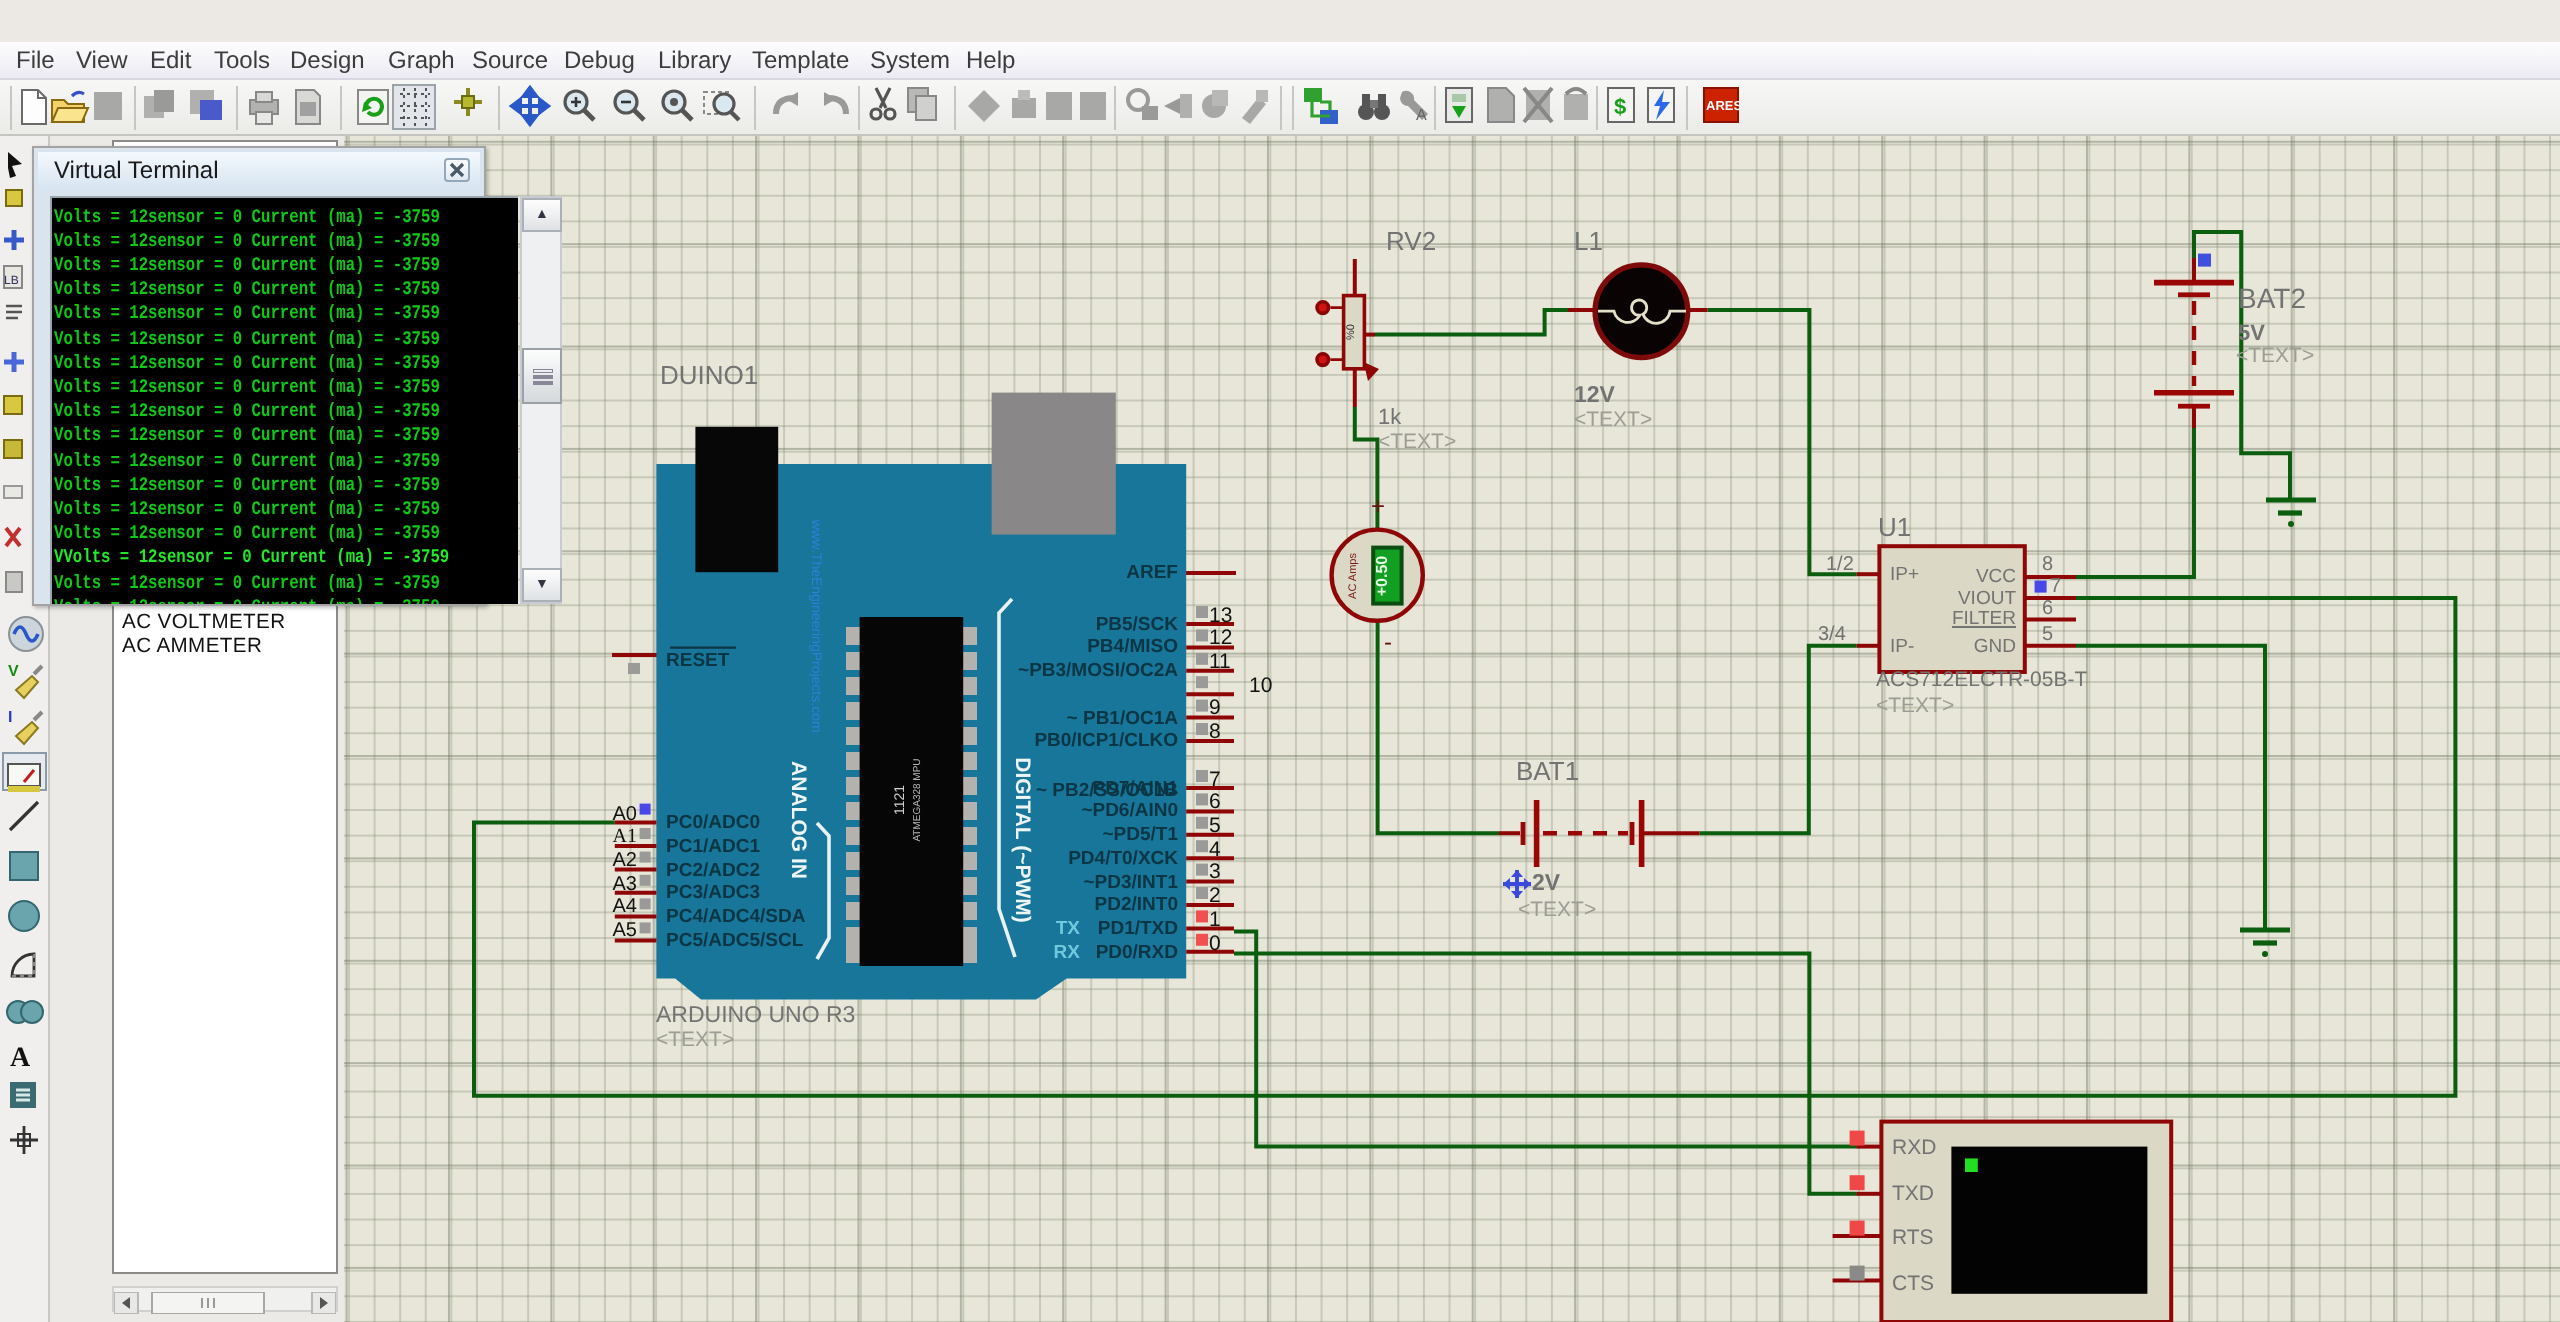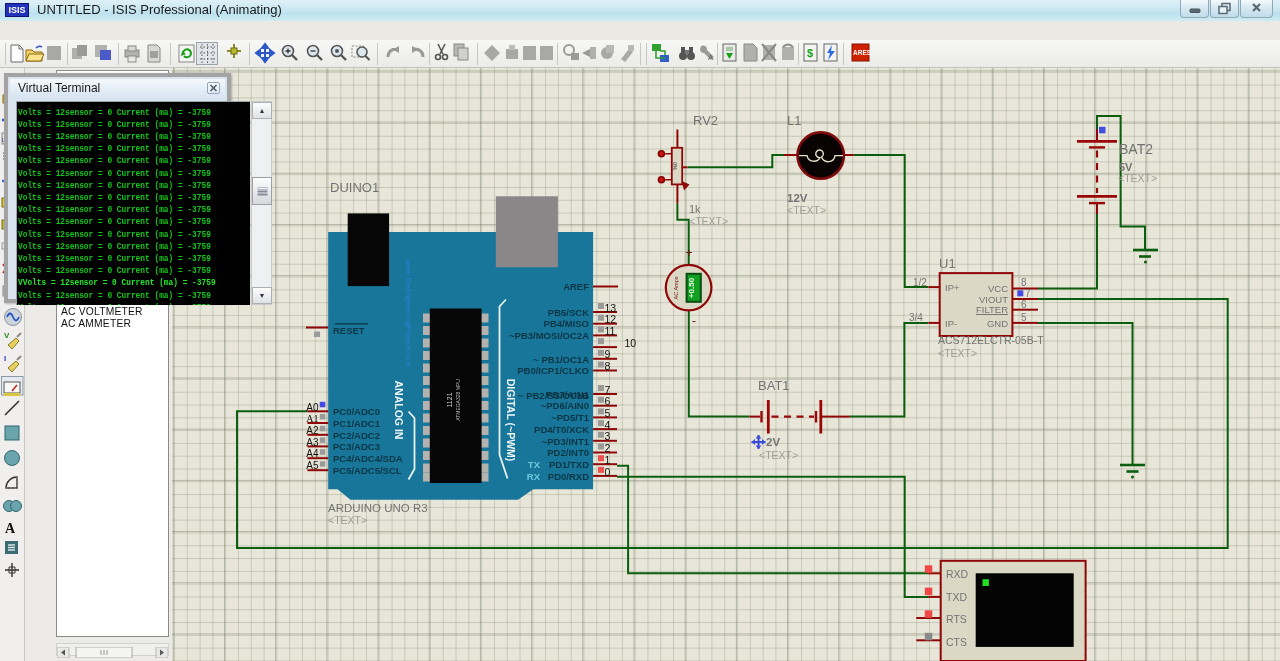--- a/index.html
+++ b/index.html
@@ -57,22 +57,22 @@
 
 
 .slbl { position:absolute; font-size:12px; color:#737373; white-space:nowrap; }
 .gray { color:#9d9d95; }
 .arp { position:absolute; right:691px; font-size:9.5px; color:#0c3644; white-space:nowrap; font-weight:bold;}
 .alp { position:absolute; left:333px; font-size:9.5px; color:#0c3644; white-space:nowrap; font-weight:bold;}
 .anp { position:absolute; right:961.5px; font-size:10px; color:#111; white-space:nowrap; }
 .pnum { position:absolute; left:604.5px; font-size:10.5px; color:#111; white-space:nowrap; }
 
 
-#vterm { position:absolute; left:4px; top:73px; width:227px; height:230px;
-  background:#d9e4ef; border:4px solid #a3a3a3;
+#vterm { position:absolute; left:16px; top:73px; width:227px; height:230px;
+  background:#d9e4ef; border:1px solid #a3a3a3;
   box-shadow:1px 1px 2px rgba(0,0,0,0.25); }
 #vtitle { position:absolute; left:2px; top:2px; right:2px; height:19px;
   background:linear-gradient(180deg,#f4f9fd,#d6e4f1); font-size:12px; color:#1a1a1a;
   line-height:19px; padding-left:8px; }
 #vclose { position:absolute; right:7px; top:5px; width:13px; height:12px;
   background:linear-gradient(180deg,#fbfdfe,#dfe9f2); border:1px solid #93a7b8;
   border-radius:2px; font-size:8px; line-height:11px; text-align:center; color:#445; }
 #vscreen { position:absolute; left:8px; top:24px; width:234px; height:204px; background:#000; overflow:hidden; border-left:1px solid #9aa4ac; border-top:1px solid #9aa4ac;}
 #vscreen div { position:absolute; left:1px; font-family:"Liberation Mono", monospace;
   font-size:8px; white-space:pre; color:#10c818; transform-origin:0 0; transform:scale(0.98,1.2); font-weight:bold; }
@@ -81,37 +81,35 @@
 .sbbtn { position:absolute; left:0px; width:20px; height:17px;
   background:linear-gradient(180deg,#fdfdfd,#dfe2e5); border:1px solid #aab0b6;
   text-align:center; font-size:7px; color:#334; line-height:16px;}
 #vthumb { position:absolute; left:0px; top:75px; width:20px; height:28px;
   background:linear-gradient(180deg,#fdfdfd,#d4d8dc); border:1px solid #9aa0a8; }
 #vthumb:after { content:""; position:absolute; left:5px; top:10px; width:9px; height:1px; box-shadow:0 0 0 0.5px #889, 0 3px 0 0.5px #889, 0 6px 0 0.5px #889; }
 </style>
 </head>
 <body>
 <div id="app">
-  <div id="titlebar">
-    <div class="appicon">ISIS</div>
-    <div class="title">UNTITLED - ISIS Professional (Animating)</div>
-    <div id="winbtns">
-      <div class="wbtn"><svg width="27" height="16">
-            <rect x="9" y="9" width="10" height="3.5" rx="1" fill="#5a6a74" stroke="#44535c"></rect>
-          </svg></div>
-      <div class="wbtn"><svg width="27" height="16">
-            <rect x="11" y="3.5" width="8" height="7" fill="none" stroke="#5a6a74" stroke-width="1.5"></rect>
-            <rect x="8" y="6.5" width="8" height="7" fill="#e8f2f8" stroke="#5a6a74" stroke-width="1.5"></rect>
-          </svg></div>
-      <div class="wbtn" style="width:33px"><svg width="31" height="16">
-            <path d="M12,4 l7,7 M19,4 l-7,7" stroke="#5a6a74" stroke-width="2.2"></path>
-          </svg></div>
-    </div>
+
+  <div id="menubar">
+    <span style="left:8px">File</span>
+      <span style="left:38px">View</span>
+    <span style="left:75px">Edit</span>
+      <span style="left:107px">Tools</span>
+    <span style="left:145px">Design</span>
+      <span style="left:194px">Graph</span>
+    <span style="left:236px">Source</span>
+      <span style="left:282px">Debug</span>
+    <span style="left:329px">Library</span>
+      <span style="left:376px">Template</span>
+    <span style="left:435px">System</span>
+      <span style="left:483px">Help</span>
   </div>
-
 
   <div id="toolbar"><svg id="tbsvg" width="1280" height="28">
     <g>
 
       <g stroke="#c6c6c2" stroke-width="1">
         <path d="M5.5,3 V25"></path>
             <path d="M67.5,3 V25"></path>
             <path d="M118.5,3 V25"></path>
             <path d="M170.5,3 V25"></path>
         <path d="M249.5,3 V25"></path>

